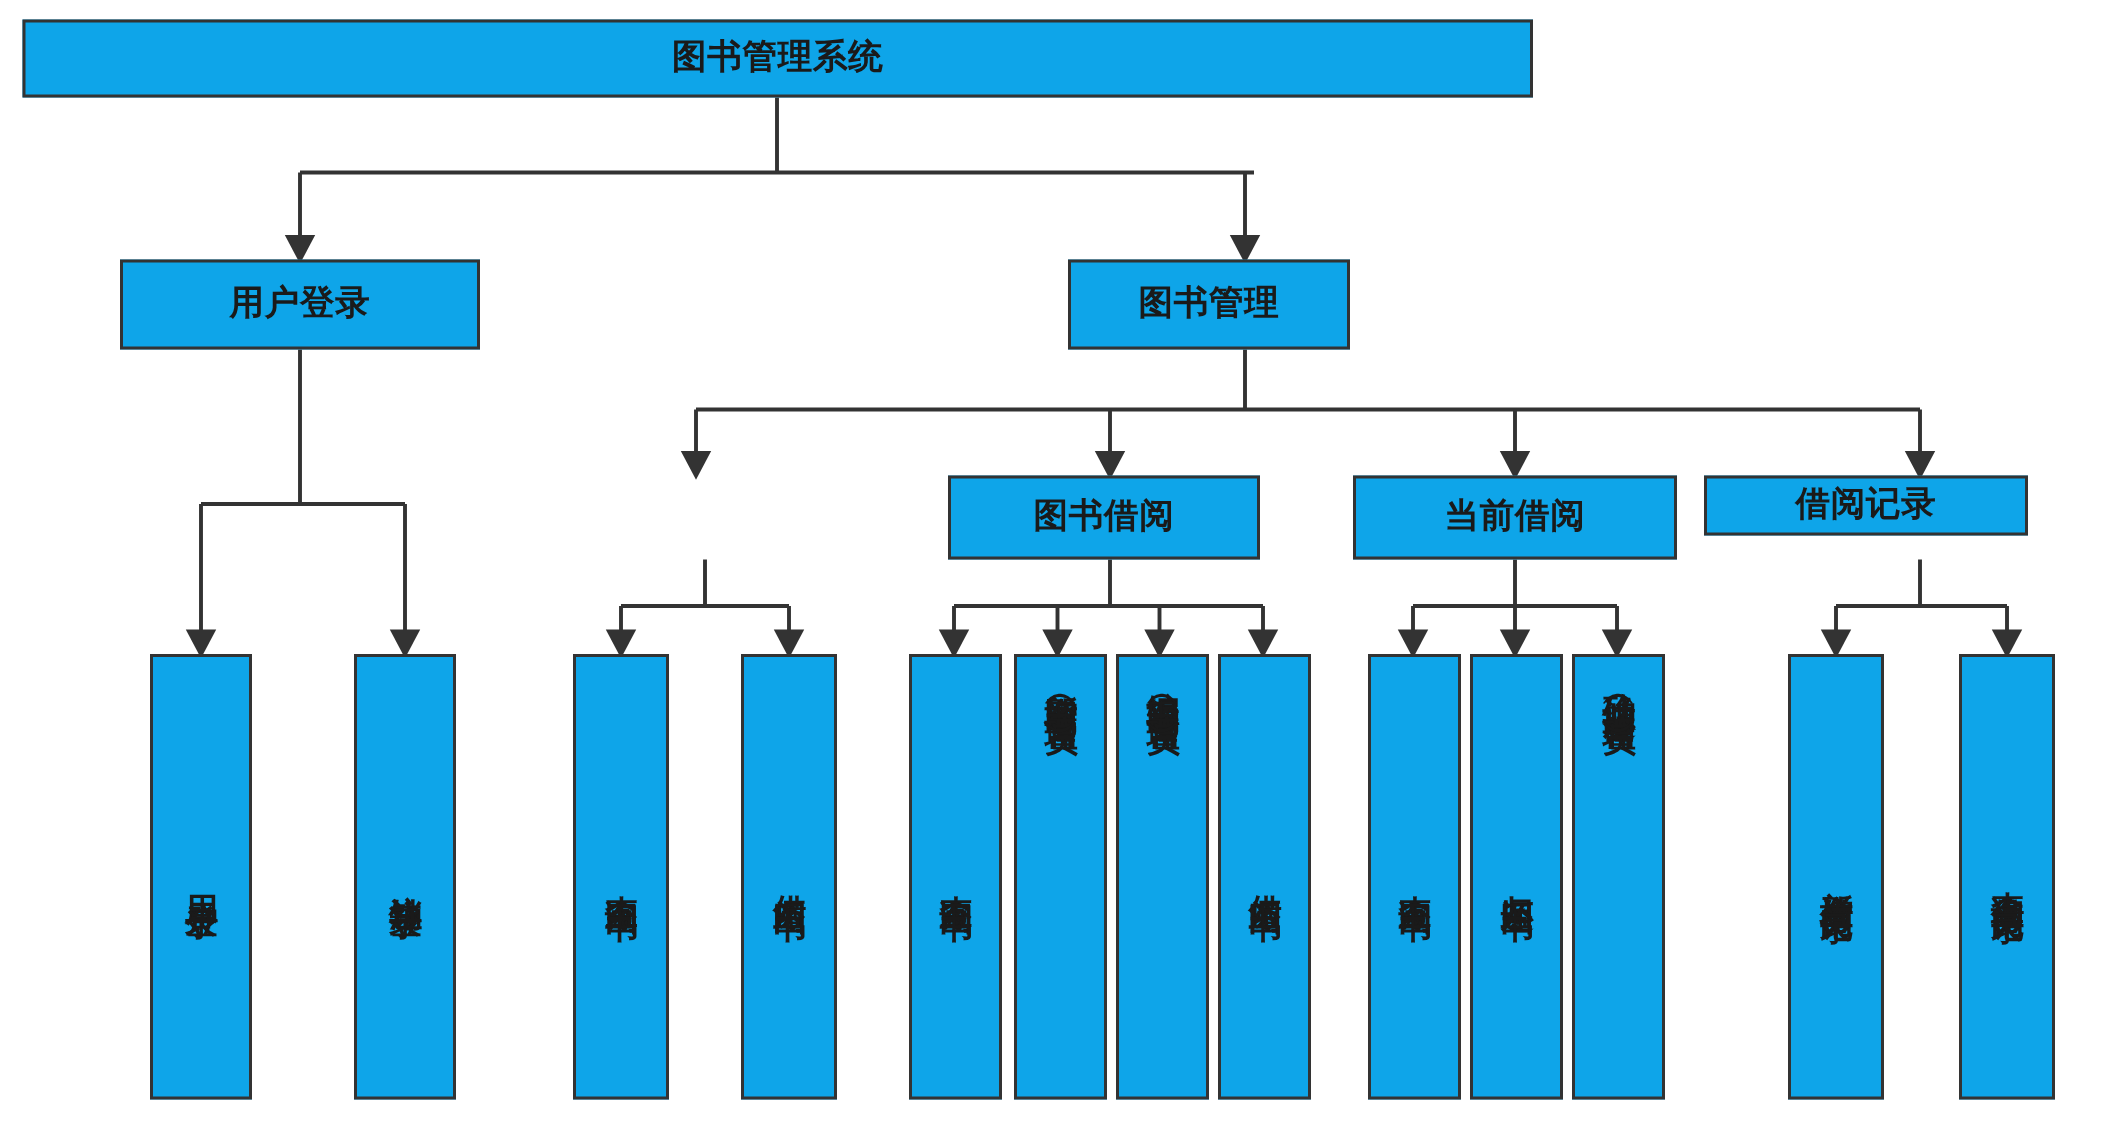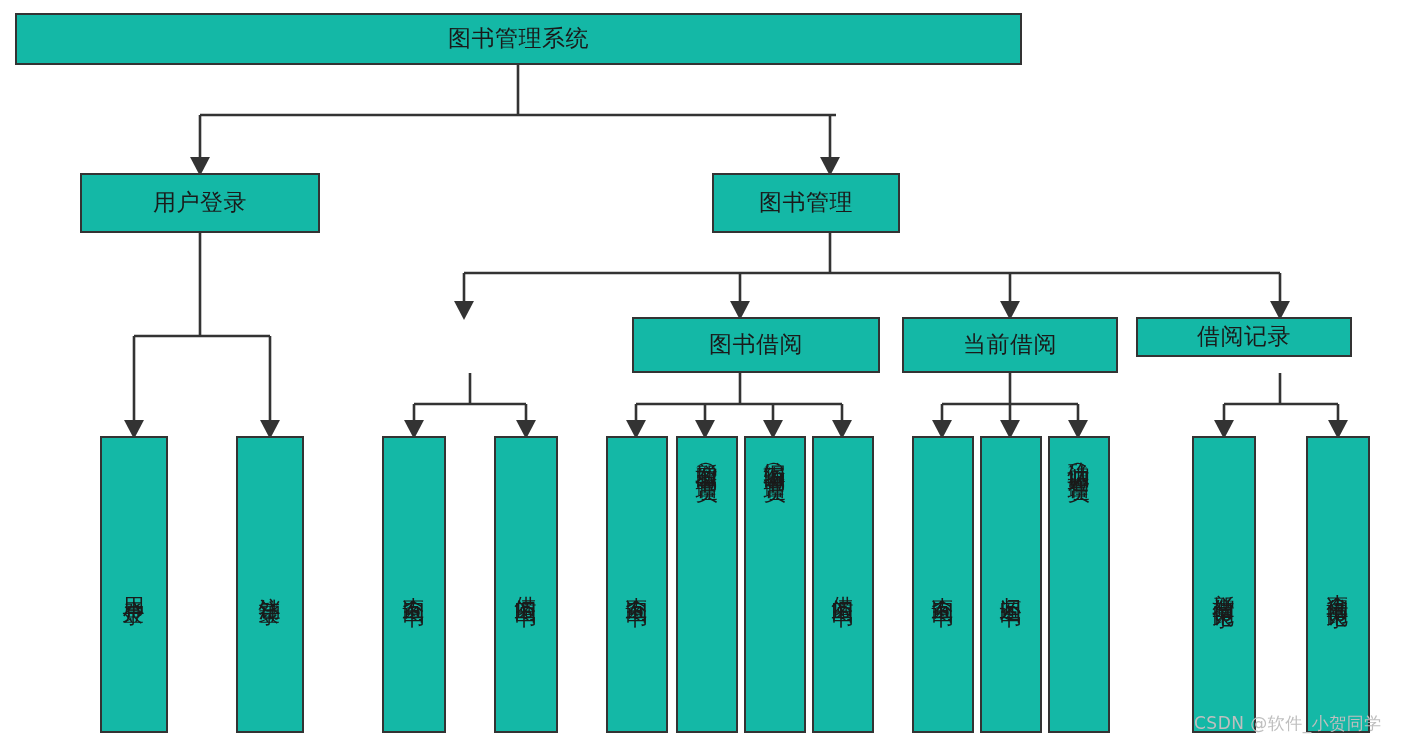--- a/index.html
+++ b/index.html
@@ -25,25 +25,26 @@
     left: 0;
     top: 0;
     width: 1405px;
     height: 747px;
     pointer-events: none;
   }
   .node {
     position: absolute;
     box-sizing: border-box;
     border: 2.5px solid #333333;
-    background: #14b8a6;
+    background: #0ea5e9;
     display: flex;
     align-items: center;
     justify-content: center;
     color: #1a1a1a;
+    font-weight: bold;
   }
   .node-label {
     display: block;
     text-align: center;
     line-height: 1.18;
     letter-spacing: 0.5px;
     white-space: nowrap;
   }
   
   .node.horiz .node-label {
@@ -148,21 +149,21 @@
     <span class="node-label">图书管理系统</span>
   </div>
 
   <div class="node horiz" style="left:80px; top:173px; width:240px; height:60px;">
     <span class="node-label">用户登录</span>
   </div>
   <div class="node horiz" style="left:712px; top:173px; width:188px; height:60px;">
     <span class="node-label">图书管理</span>
   </div>
 
-  <div class="node horiz" style="left:632px; top:317px; width:248px; height:56px;">
+  <div class="node horiz" style="left:632px; top:317px; width:208px; height:56px;">
     <span class="node-label">图书借阅</span>
   </div>
   <div class="node horiz" style="left:902px; top:317px; width:216px; height:56px;">
     <span class="node-label">当前借阅</span>
   </div>
   <div class="node horiz" style="left:1136px; top:317px; width:216px; height:40px;">
     <span class="node-label">借阅记录</span>
   </div>
 
   <div class="node vert" style="left:100px; top:436px; width:68px; height:297px;">
@@ -228,15 +229,14 @@
     <div class="vert-inner">
       <span class="node-label">新增借阅记录</span>
     </div>
   </div>
   <div class="node vert" style="left:1306px; top:436px; width:64px; height:297px;">
     <div class="vert-inner">
       <span class="node-label">查询借阅记录</span>
     </div>
   </div>
 
-  <div id="watermark">CSDN @软件_小贺同学</div>
 
 </div>
 
 </body></html>

